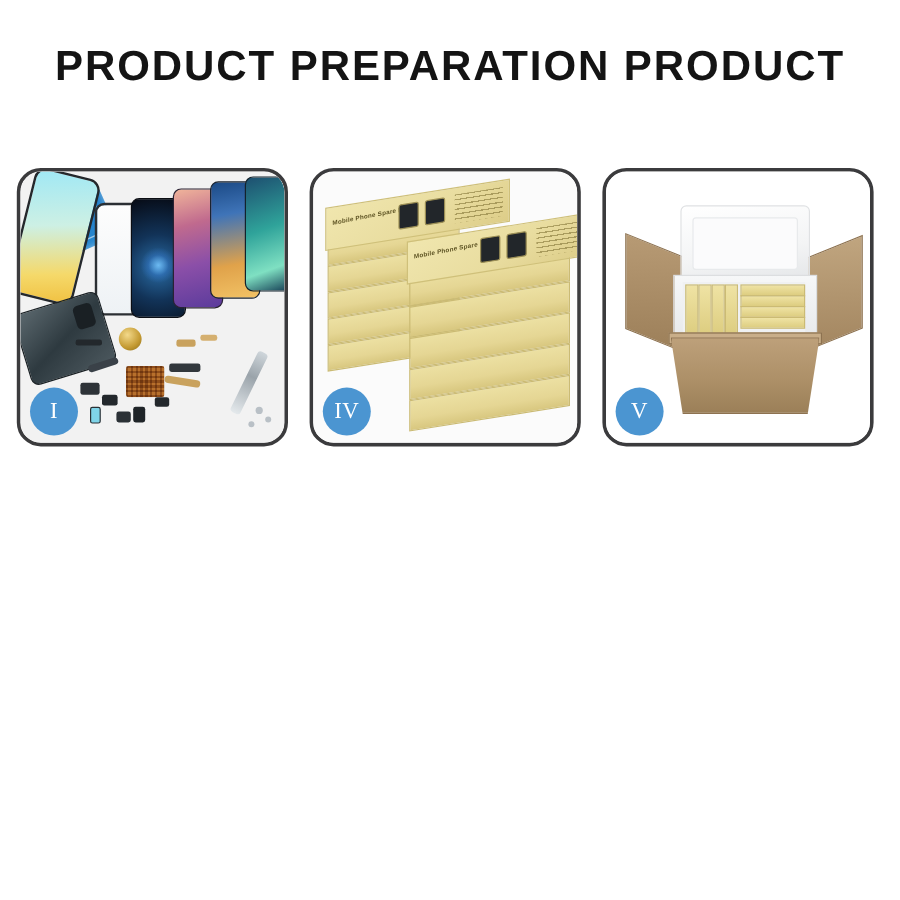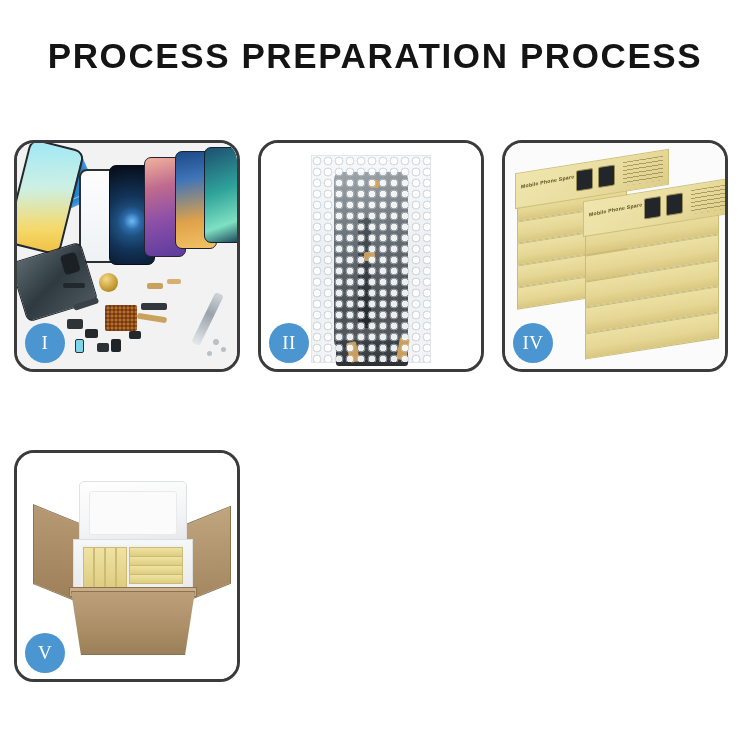--- a/index.html
+++ b/index.html
@@ -365,21 +365,21 @@
     position:absolute;left:46px;top:160px;width:14px;height:18px;
     background:#b2966f;opacity:.9;transform:skewY(22deg);
   }
 </style>
 </head>
 <body>
 
 <div class="page">
 
   <div class="header">
-    <div class="title">PROCESS PREPARATION PROCESS</div>
+    <div class="title">PRODUCT PREPARATION PRODUCT</div>
   </div>
 
   <div class="grid">
 
     <div class="panel">
       <div class="inner p1">
         <div class="pr-tape"></div>
         <div class="ph ph-prot"></div>
         <div class="ph ph-dark"></div>
         <div class="ph ph-purple"></div>
@@ -402,35 +402,20 @@
         <div class="flex1"></div>
         <div class="flex2"></div>
         <div class="driver"></div>
         <div class="screw s1"></div>
         <div class="screw s2"></div>
         <div class="screw s3"></div>
       </div>
       <div class="badge">I</div>
     </div>
 
-    <div class="panel">
-      <div class="inner p2">
-        <div class="bw-bag">
-          <div class="bw-part"></div>
-          <div class="bw-strip"></div>
-          <div class="bw-bottom"></div>
-          <div class="bw-tab t1"></div>
-          <div class="bw-tab t2"></div>
-          <div class="bw-tab t3"></div>
-          <div class="bw-tab t4"></div>
-          <div class="bw-bubbles"></div>
-        </div>
-      </div>
-      <div class="badge">II</div>
-    </div>
 
 
     <div class="panel">
       <div class="inner p4">
         <div class="stackwrap">
           <div class="sbox sb-l5"></div>
           <div class="sbox sb-l4"></div>
           <div class="sbox sb-l3"></div>
           <div class="sbox sb-l2"></div>
           <div class="sbox sb-l1"></div>

